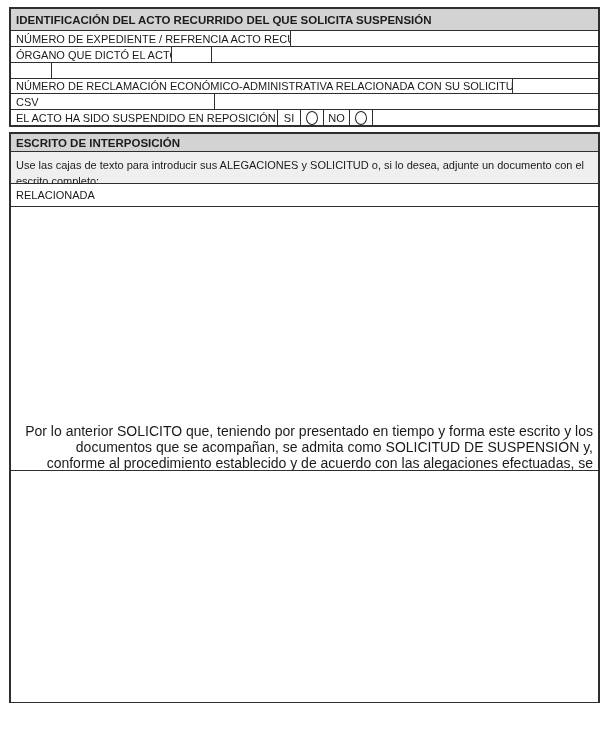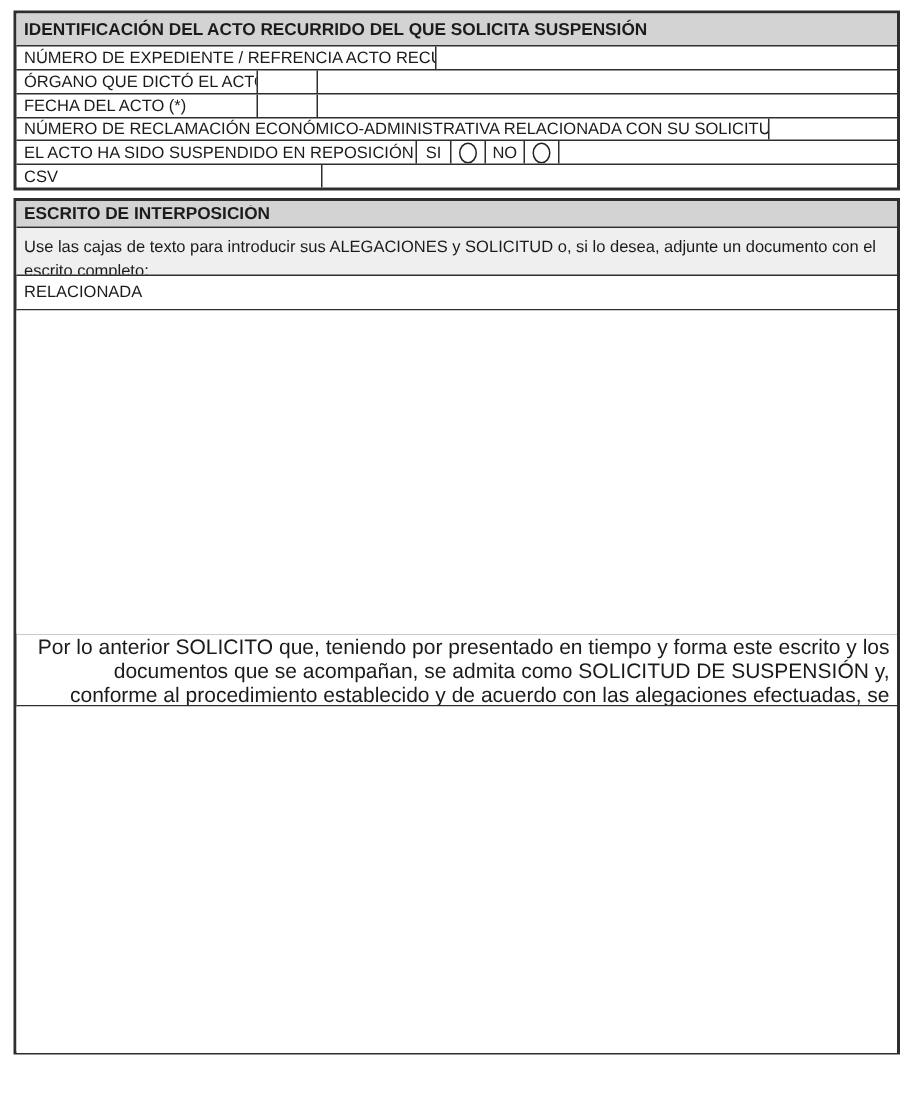--- a/index.html
+++ b/index.html
@@ -85,45 +85,44 @@
       <div class="cell grow"></div>
     </div>
 
     <div class="row h16">
       <div class="cell w160">ÓRGANO QUE DICTÓ EL ACTO (*)</div>
       <div class="cell w40"></div>
       <div class="cell grow"></div>
     </div>
 
     <div class="row h16">
-      <div class="cell w160">FECHA DEL ACTO (*)</div>
       <div class="cell w40"></div>
       <div class="cell grow"></div>
     </div>
 
     <div class="row h15">
       <div class="cell w501">NÚMERO DE RECLAMACIÓN ECONÓMICO-ADMINISTRATIVA RELACIONADA CON SU SOLICITUD</div>
+      <div class="cell grow"></div>
+    </div>
+
+    <div class="row h16">
+      <div class="cell w203">CSV</div>
       <div class="cell grow"></div>
     </div>
 
     <div class="row h16">
       <div class="cell w266">EL ACTO HA SIDO SUSPENDIDO EN REPOSICIÓN</div>
       <div class="cell w23">SI</div>
       <div class="cell w23">
         <span class="radio"></span>
       </div>
       <div class="cell w26">NO</div>
       <div class="cell w23">
         <span class="radio"></span>
       </div>
-      <div class="cell grow"></div>
-    </div>
-
-    <div class="row h16">
-      <div class="cell w203">CSV</div>
       <div class="cell grow"></div>
     </div>
   </div>
 
   <div class="box">
     <div class="row first hdr-row h17">
       <div class="cell grow">ESCRITO DE INTERPOSICIÓN</div>
     </div>
 
     <div class="instr" style="border-top:1.5px solid #2e2e2e;">Use las cajas de texto para introducir sus ALEGACIONES y SOLICITUD o, si lo desea, adjunte un documento con el escrito completo:</div>

